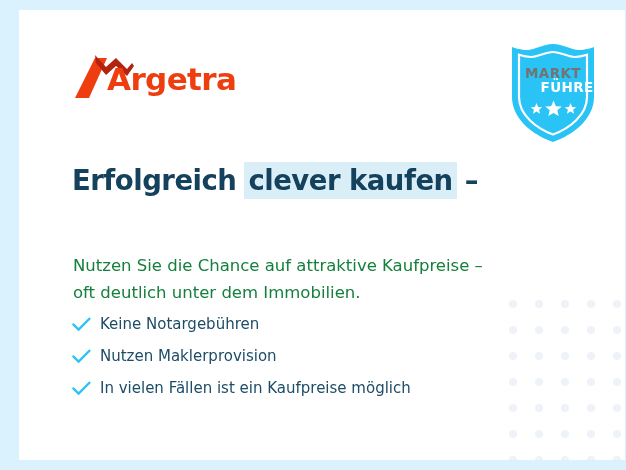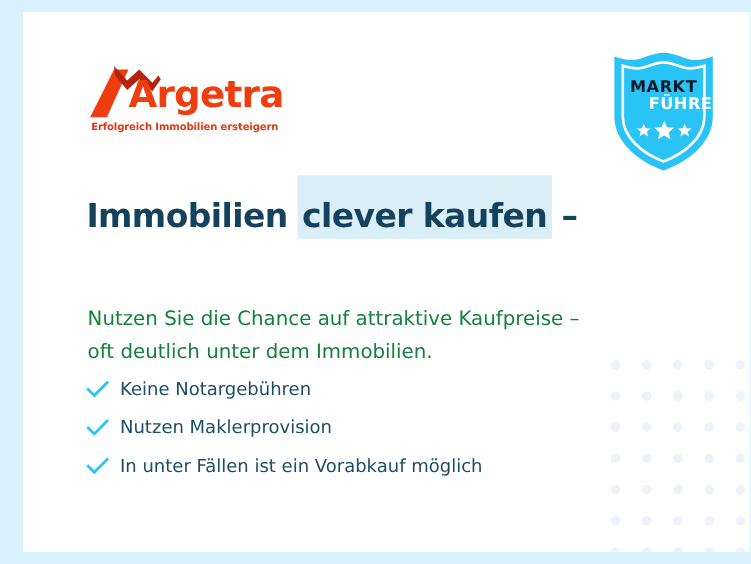--- a/index.html
+++ b/index.html
@@ -111,21 +111,21 @@
     justify-content: flex-start;
     padding-top: 23px;
     box-sizing: border-box;
     pointer-events: none;
   }
   .badge-line1 {
     font-family: "DejaVu Sans", sans-serif;
     font-weight: bold;
     font-size: 13.5px;
     letter-spacing: 0.4px;
-    color: #0f172a;
+    color: #737373;
     line-height: 1.05;
   }
   .badge-line2 {
     font-family: "DejaVu Sans", sans-serif;
     font-weight: bold;
     font-size: 13.5px;
     letter-spacing: 0.4px;
     color: #ffffff;
     line-height: 1.05;
     margin-left: 39px;
@@ -146,21 +146,21 @@
     font-family: "DejaVu Sans", sans-serif;
     font-weight: bold;
     font-size: 27.5px;
     line-height: 35px;
     color: #14415c;
     letter-spacing: -0.5px;
   }
   .hl-line { white-space: nowrap; }
   .hl-mark {
     background: #daeef8;
-    padding: 18px 4px 3px 4px;
+    padding: 2px 4px 3px 4px;
     margin: 0 -1px;
     box-decoration-break: clone;
     -webkit-box-decoration-break: clone;
   }
 
   
   .subhead {
     position: absolute;
     left: 54px;
     top: 225px;
@@ -258,21 +258,20 @@
       </div>
 
     <div class="logo">
       <span class="logo-mark">
         <svg width="60" height="46" viewBox="0 0 60 46" xmlns="http://www.w3.org/2000/svg">
           <polygon points="20,6 32,6 14,46 0,46" fill="#ee3e10"></polygon>
           <polygon points="20,3 31,15 41,6 52,17 57,11 59,14 52,24 41,14 31,23 21,11" fill="#b32410"></polygon>
         </svg>
       </span>
       <span class="logo-word">Argetra</span>
-      <span class="logo-tag">Erfolgreich Immobilien ersteigern</span>
     </div>
 
     <div class="badge">
       <span>
         <svg width="92" height="100" viewBox="0 0 92 100" xmlns="http://www.w3.org/2000/svg">
           <path d="M46 1
                    C 36 1, 28 7, 20 7
                    C 14 7, 8 5, 5 4
                    L 5 54
                    C 5 76, 26 92, 46 99
@@ -302,21 +301,21 @@
               <polygon fill="#ffffff" points="12,2 15,9 22.5,9.5 16.8,14.3 18.6,21.5 12,17.6 5.4,21.5 7.2,14.3 1.5,9.5 9,9"></polygon>
             </svg>
           <svg width="13" height="13" viewBox="0 0 24 24">
               <polygon fill="#ffffff" points="12,2 15,9 22.5,9.5 16.8,14.3 18.6,21.5 12,17.6 5.4,21.5 7.2,14.3 1.5,9.5 9,9"></polygon>
             </svg>
         </div>
       </div>
     </div>
 
     <h1 class="headline">
-      <div class="hl-line"><span>Immobilien </span><span class="hl-mark">clever kaufen</span><span> –</span></div>
+      <div class="hl-line"><span>Erfolgreich </span><span class="hl-mark">clever kaufen</span><span> –</span></div>
     </h1>
 
     <p class="subhead">
       <span class="sub-line">Nutzen Sie die Chance auf attraktive Kaufpreise –</span><br>
       <span class="sub-line">oft deutlich unter dem Immobilien.</span>
     </p>
 
     <ul class="checklist" id="checklist" style="list-style:none;margin:0;padding:0;">
         <li class="check-item">
           <span class="check-icon">
@@ -333,18 +332,18 @@
             </svg>
           </span>
           <span class="check-label">Nutzen Maklerprovision</span>
         </li>
         <li class="check-item">
           <span class="check-icon">
             <svg width="19" height="15" viewBox="0 0 19 15" xmlns="http://www.w3.org/2000/svg">
               <path d="M1.5 7.6 L6.6 12.6 L17.3 1.8" fill="none" stroke="#29c3f5" stroke-width="2.3" stroke-linecap="square"></path>
             </svg>
           </span>
-          <span class="check-label">In unter Fällen ist ein Vorabkauf möglich</span>
+          <span class="check-label">In vielen Fällen ist ein Kaufpreise möglich</span>
         </li>
       </ul>
 
   </div>
 </div>
 
 </body></html>

